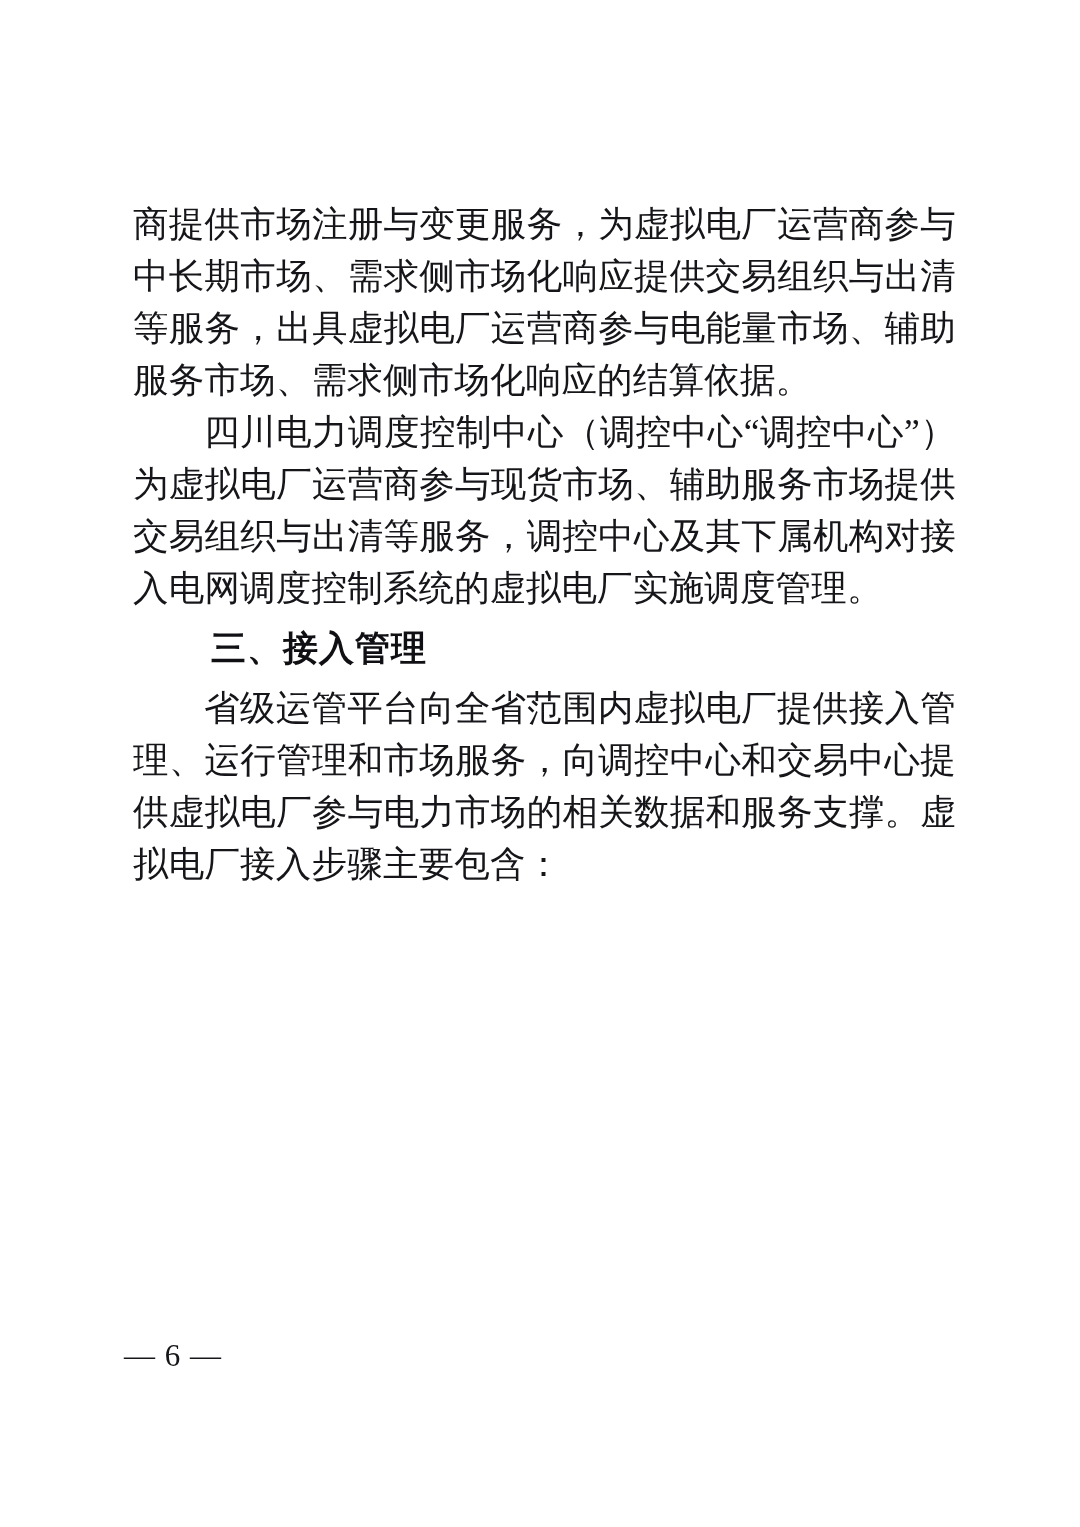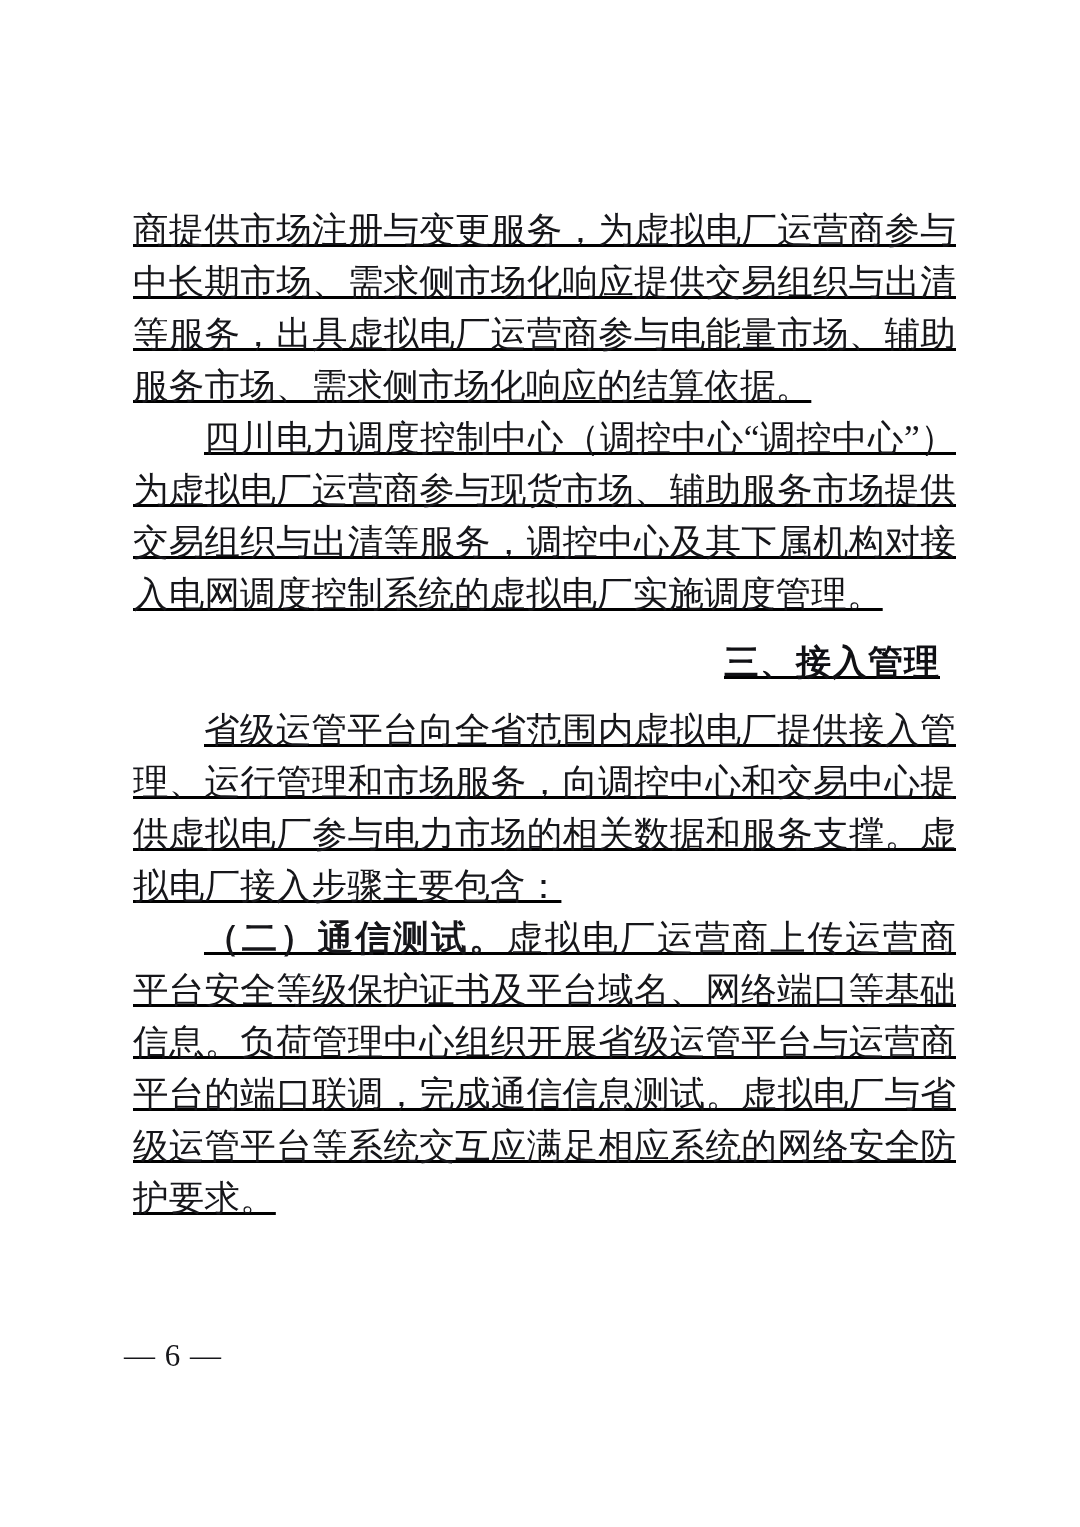--- a/index.html
+++ b/index.html
@@ -18,23 +18,22 @@
     height: 1527px;
     background: #ffffff;
     overflow: hidden;
     box-sizing: border-box;
   }
 
   
   .text-body {
     position: absolute;
     left: 133px;
-    top: 204px;
+    top: 198px;
     width: 823px;
-    text-decoration: underline;
   }
 
   .para {
     margin: 0;
     font-size: 35.5px;
     line-height: 52px;
     color: #16161a;
     text-align: justify;
     text-justify: inter-character;
     letter-spacing: 0.2px;
@@ -42,29 +41,28 @@
     font-weight: 400;
     -webkit-font-smoothing: antialiased;
   }
 
   .para.indent {
     text-indent: 2em;
   }
 
   
   .heading {
-    margin: 16px;
+    margin: 8px;
     font-family: "Liberation Sans", "DejaVu Sans", sans-serif;
     font-size: 35px;
     line-height: 52px;
     font-weight: 700;
     color: #101014;
     text-indent: 2em;
     letter-spacing: 1px;
-    text-align: right;
   }
 
   
   .lead {
     font-weight: 700;
     letter-spacing: 0.5px;
   }
 
   .page-number {
     position: absolute;
@@ -86,19 +84,18 @@
 
     <p class="para">商提供市场注册与变更服务，为虚拟电厂运营商参与中长期市场、需求侧市场化响应提供交易组织与出清等服务，出具虚拟电厂运营商参与电能量市场、辅助服务市场、需求侧市场化响应的结算依据。</p>
 
     <p class="para indent">四川电力调度控制中心（调控中心“调控中心”）为虚拟电厂运营商参与现货市场、辅助服务市场提供交易组织与出清等服务，调控中心及其下属机构对接入电网调度控制系统的虚拟电厂实施调度管理。</p>
 
     <h2 class="heading">三、接入管理</h2>
 
     <p class="para indent">省级运管平台向全省范围内虚拟电厂提供接入管理、运行管理和市场服务，向调控中心和交易中心提供虚拟电厂参与电力市场的相关数据和服务支撑。虚拟电厂接入步骤主要包含：</p>
 
 
-    <p class="para indent"><span class="lead">（二）通信测试。</span><span>虚拟电厂运营商上传运营商平台安全等级保护证书及平台域名、网络端口等基础信息。负荷管理中心组织开展省级运管平台与运营商平台的端口联调，完成通信信息测试。虚拟电厂与省级运管平台等系统交互应满足相应系统的网络安全防护要求。</span></p>
 
   </div>
 
   <div class="page-number">— 6 —</div>
 
 </div>
 
 </body></html>

